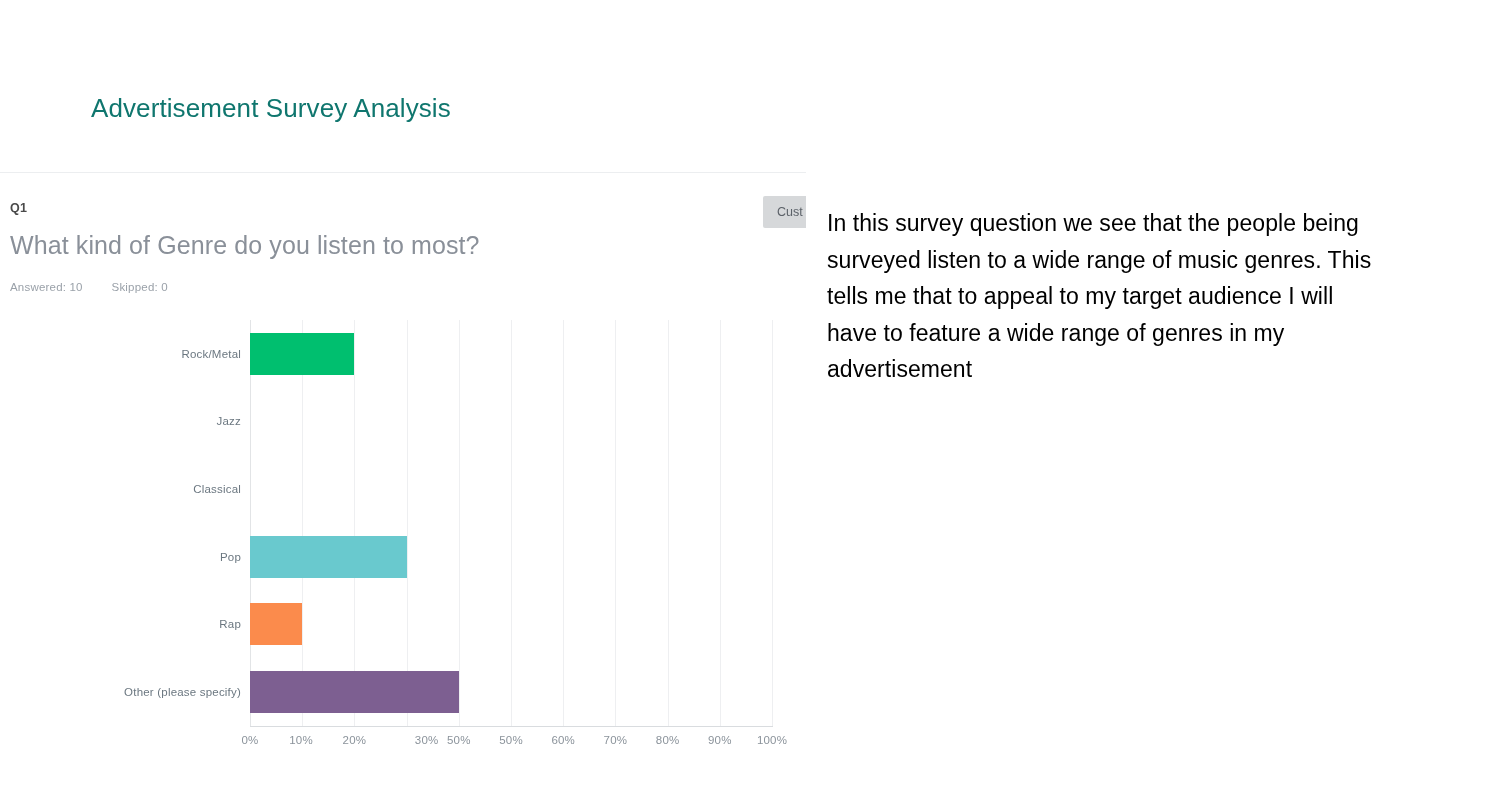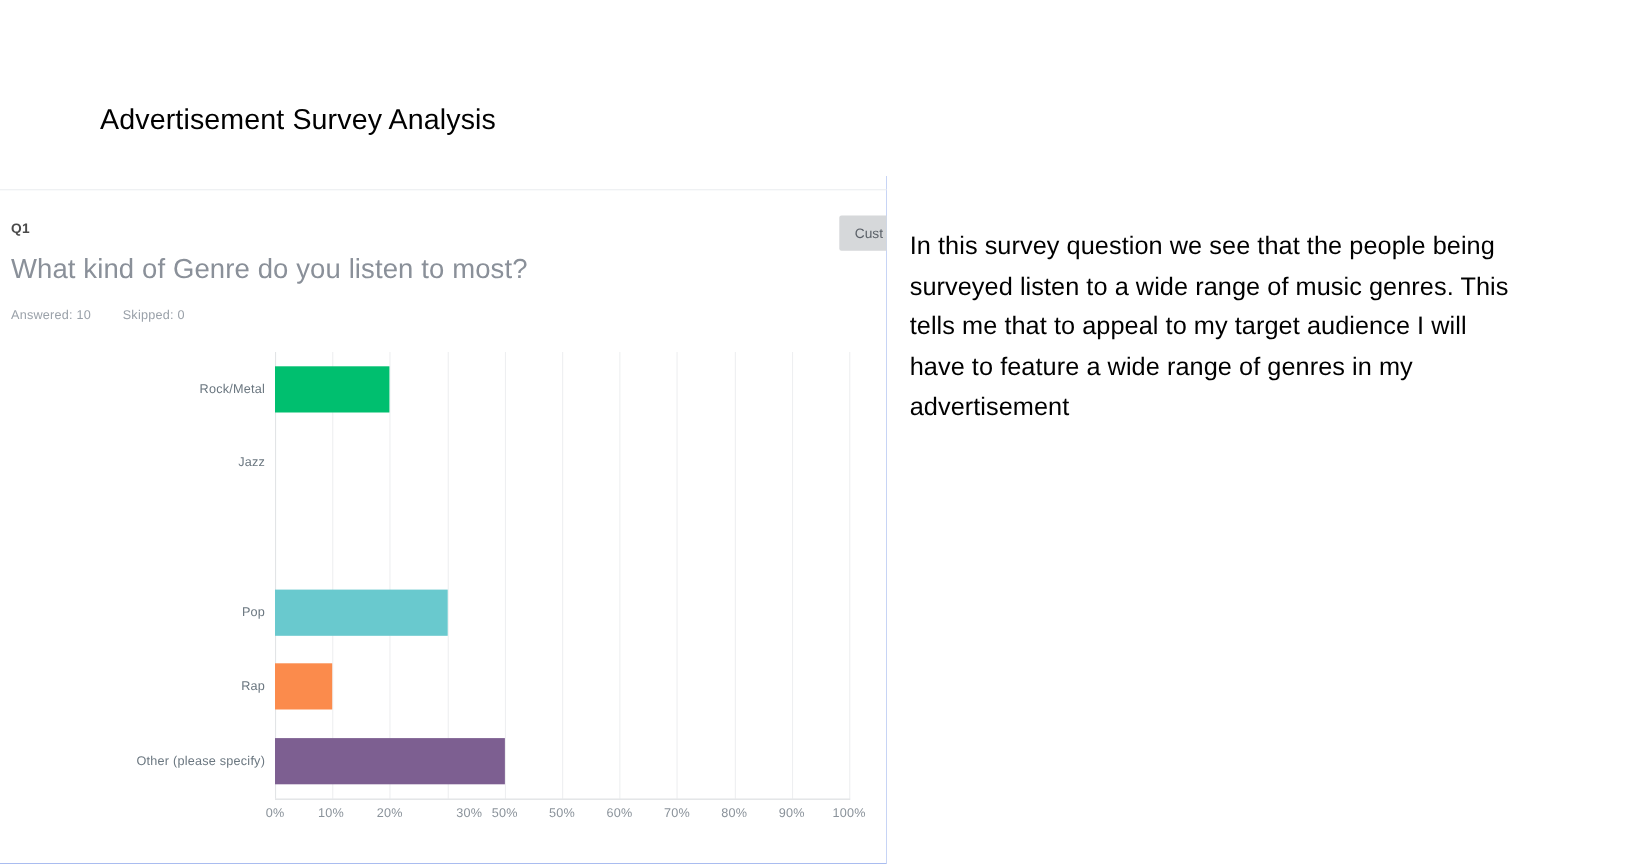--- a/index.html
+++ b/index.html
@@ -16,35 +16,35 @@
     -webkit-font-smoothing: antialiased;
   }
 
   
   .slide-title {
     position: absolute;
     left: 91px;
     top: 92px;
     font-size: 26px;
     line-height: 32px;
-    color: #000000;
+    color: #0f766e;
     font-weight: 400;
     letter-spacing: 0.1px;
     white-space: nowrap;
   }
 
   
   .survey-clip {
     position: absolute;
     left: 0px;
     top: 160px;
     width: 806px;
     height: 625px;
     overflow: hidden;
-    background: #1d4ed8;
+    background: #0c4a6e;
   }
   .survey-inner {
     position: absolute;
     left: 0;
     top: 0;
     width: 980px;
     height: 625px;
     background: #ffffff;
   }
   .survey-divider {
@@ -221,20 +221,23 @@
           <div class="gridline" style="left: 365.4px;"></div>
           <div class="gridline" style="left: 417.6px;"></div>
           <div class="gridline" style="left: 469.8px;"></div>
           <div class="gridline" style="left: 522px;"></div>
           <div class="bar-row" style="top: 67.6667px; height: 67.6667px;">
             <div class="cat-label" style="height: 67.6667px;">Jazz</div>
           </div>
           <div class="bar-row" style="top: 0px; height: 67.6667px;">
             <div class="cat-label" style="height: 67.6667px;">Rock/Metal</div>
             <div class="bar" style="width: 104.4px; background: rgb(0, 191, 111); top: 12.8333px;"></div>
+          </div>
+          <div class="bar-row" style="top: 135.333px; height: 67.6667px;">
+            <div class="cat-label" style="height: 67.6667px;">Classical</div>
           </div>
           <div class="bar-row" style="top: 203px; height: 67.6667px; padding-left: 20px;">
             <div class="cat-label" style="height: 67.6667px;">Pop</div>
             <div class="bar" style="width: 156.6px; background: rgb(105, 201, 206); top: 12.8333px;"></div>
           </div>
           <div class="bar-row" style="top: 270.667px; height: 67.6667px;">
             <div class="cat-label" style="height: 67.6667px;">Rap</div>
             <div class="bar" style="width: 52.2px; background: rgb(251, 139, 76); top: 12.8333px;"></div>
           </div>
           <div class="bar-row" style="top: 338.333px; height: 67.6667px;">

